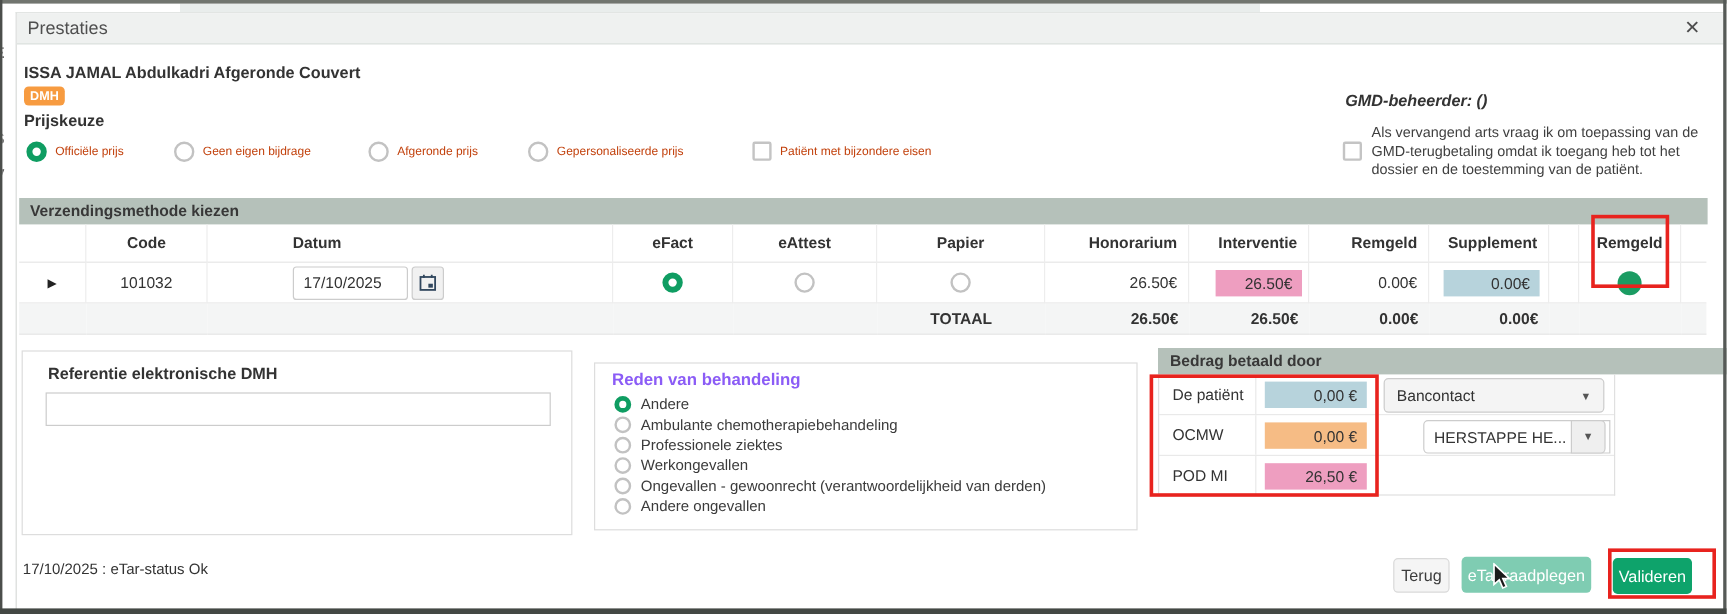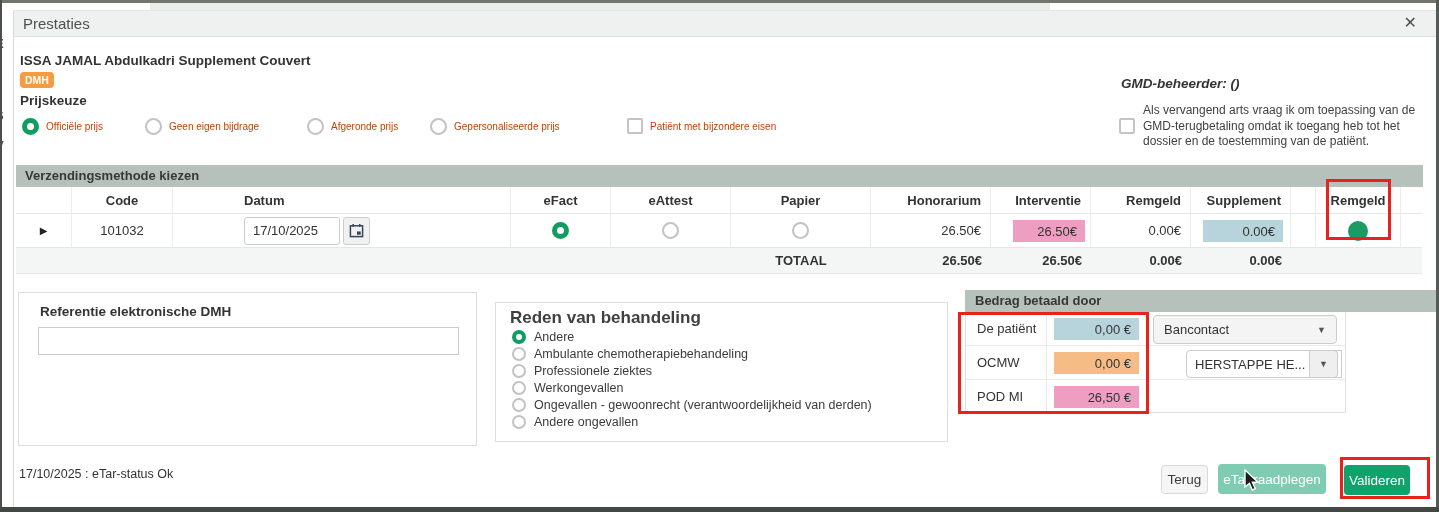--- a/index.html
+++ b/index.html
@@ -36,21 +36,21 @@
   .gmd-label { position:absolute; left:1107px; top:65px; font-size:13.5px; font-weight:bold; color:#333;font-style:italic; }
   .gmd-row { position:absolute; left:1105px; top:92px; width:316px; display:flex; align-items:center; gap:8px; }
   .gmd-row .gmd-text { font-size:12px; color:#3f3f3f; line-height:1.3; width:292px; }
 
   .band { position:absolute; left:2px; width:1407px; height:22px; background:#b5c1ba; font-size:13px; font-weight:bold; color:#383838; line-height:22px; padding-left:9px; }
   .band.verzend { top:154px; }
 
   .grid { display:grid; grid-template-columns:56px 101px 338px 100px 120px 140px 120px 100px 100px 100px 25px 85px 21px; }
   .table { position:absolute; left:2px; top:176px; width:1407px; font-size:13px; color:#333; }
   .th, .td { display:flex; align-items:center; justify-content:center; border-right:1px solid #ededed; }
-  .th { height:27px; font-weight:600; border-bottom:1px solid #e6e6e6;text-align:center; }
+  .th { height:32px; font-weight:600; border-bottom:1px solid #e6e6e6;text-align:center; }
   .td { height:34px; border-bottom:1px solid #e6e6e6; }
   .tt { height:26px; display:flex; align-items:center; justify-content:center; background:#f4f5f5; border-bottom:1px solid #e6e6e6; font-weight:600; }
   .al { justify-content:flex-start; padding-left:71px; }
   .ar { justify-content:flex-end; padding-right:9px; }
   .noline { border-right:none; }
   .chip { display:inline-block; padding:4px 8px 3px 8px; text-align:right; }
   .chip.pink { background:#ee9ec0; width:72px; }
   .chip.blue { background:#b7d3dc; width:80px; }
   .expander { font-size:10px; color:#222; cursor:pointer; }
   .date-wrap { display:flex; align-items:center; gap:3px; }
@@ -62,21 +62,21 @@
   .rect-status { left:1312px; top:168px; width:65px; height:61px; }
   .rect-payment { left:944px; top:301px; width:191px; height:102px; }
   .rect-validate { left:1326px; top:446px; width:90px; height:42px; }
 
   .panel { position:absolute; border:1px solid #ddd; background:#fff; }
   .panel-ref { left:4px; top:281px; width:459px; height:154px; }
   .panel-ref .lbl { position:absolute; left:21px; top:11px; font-size:13.5px; font-weight:bold; color:#333; }
   .panel-ref input { position:absolute; left:19px; top:34px; width:421px; height:28px; border:1px solid #ccc; font-size:13px; padding:0 8px; font-family:"Liberation Sans", sans-serif; }
 
   .panel-reason { left:481px; top:291px; width:453px; height:140px; }
-  .panel-reason .lbl { position:absolute; left:14px; top:5px; font-size:17px; font-weight:bold; color:#404040; }
+  .panel-reason .lbl { position:absolute; left:14px; top:5px; font-size:14px; font-weight:bold; color:#8b5cf6; }
   .reason-item { position:absolute; left:16px; display:flex; align-items:center; gap:8px; height:15px; }
   .reason-item .sradio { width:14px; height:14px; border-radius:50%; border:2px solid #c2c2c2; background:#fff; flex:0 0 auto; }
   .reason-item .sradio.sel { border:4px solid #0f9d62; }
   .reason-item span.rlbl { font-size:12.5px; color:#3b3b3b; }
 
   .band.bedrag { left:951px; top:279px; width:548px; padding-left:10px; }
   .pay-box { position:absolute; left:951px; top:301px; width:381px; height:101px; border:1px solid #e0e0e0; border-top:none; }
   .pay-row { display:flex; align-items:center; height:34px; border-bottom:1px solid #e9e9e9; }
   .pay-row:last-child { border-bottom:none; height:33px; }
   .pay-row .plabel { width:81px; padding-left:11px; font-size:13px; font-weight:400; color:#333; border-right:1px solid #e9e9e9; height:100%; display:flex; align-items:center; }
@@ -114,37 +114,37 @@
     <span style="top:138px">V</span>
   </div>
 
   <div class="dialog">
 
     <div class="titlebar">
       <span class="t">Prestaties</span>
       <span class="close-x">✕</span>
     </div>
 
-    <div class="patient-name">ISSA JAMAL Abdulkadri Supplement Couvert</div>
+    <div class="patient-name">ISSA JAMAL Abdulkadri Afgeronde Couvert</div>
     <div class="dmh-badge">DMH</div>
     <div class="prijskeuze-label">Prijskeuze</div>
 
     <div class="choice-item" style="left:8px">
       <span class="radio sel"></span>
       <span class="txt">Officiële prijs</span>
     </div>
     <div class="choice-item" style="left:131px">
       <span class="radio"></span>
       <span class="txt">Geen eigen bijdrage</span>
     </div>
     <div class="choice-item" style="left:293px">
       <span class="radio"></span>
       <span class="txt">Afgeronde prijs</span>
     </div>
-    <div class="choice-item" style="left:416px">
+    <div class="choice-item" style="left:426px">
       <span class="radio"></span>
       <span class="txt">Gepersonaliseerde prijs</span>
     </div>
     <div class="choice-item" style="left:613px">
       <span class="checkbox"></span>
       <span class="txt">Patiënt met bijzondere eisen</span>
     </div>
 
     <div class="gmd-label">GMD-beheerder: ()</div>
     <div class="gmd-row">

